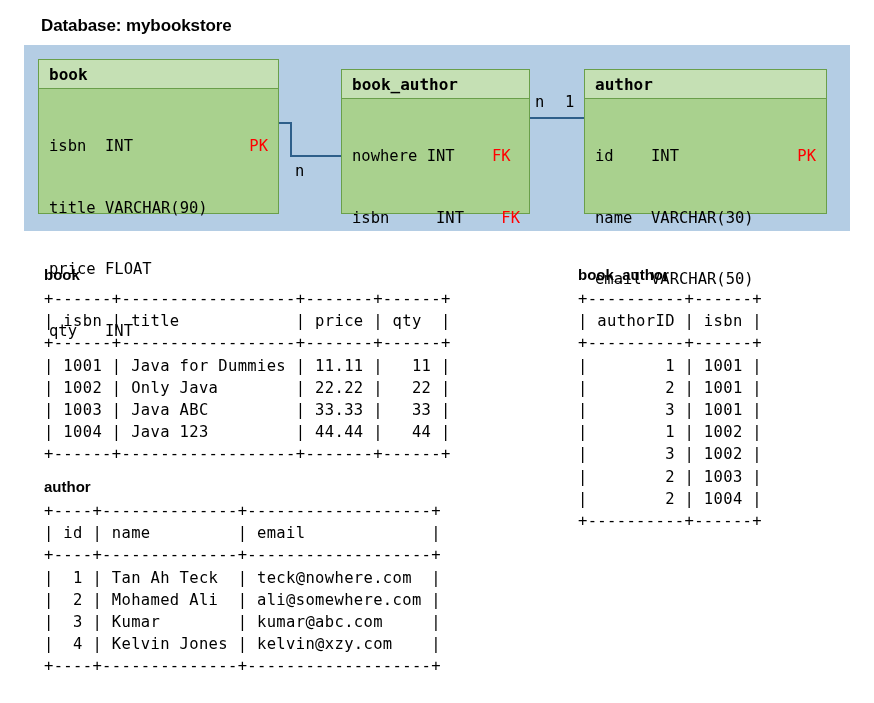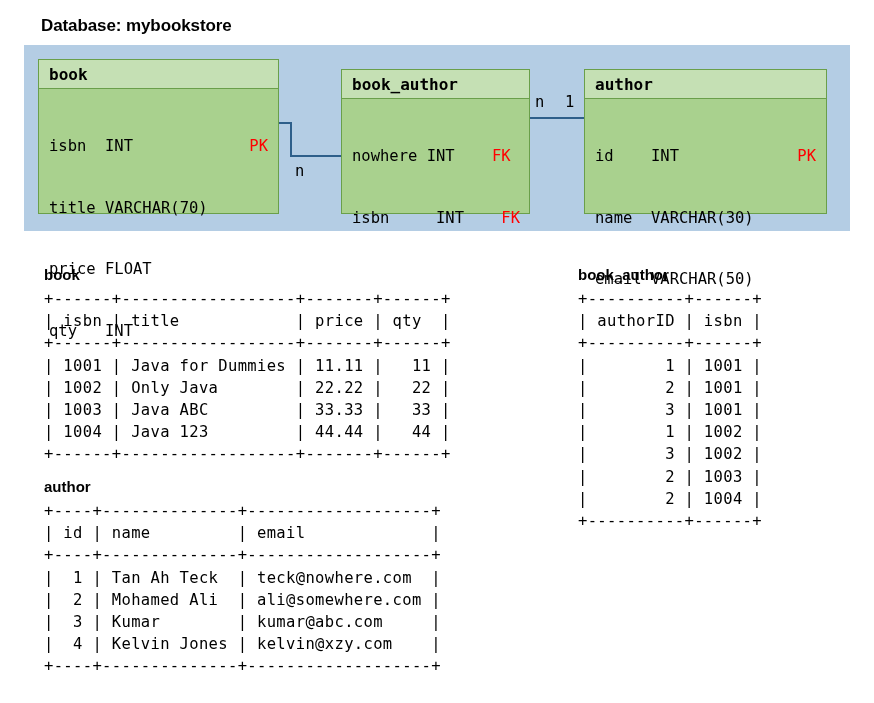--- a/index.html
+++ b/index.html
@@ -99,21 +99,21 @@
   <div class="card-label" style="left:271px;top:117px;">n</div>
 
   <div class="conn" style="left:506px;top:72px;width:54px;height:2px;"></div>
   <div class="card-label" style="left:511px;top:48px;">n</div>
   <div class="card-label" style="left:541px;top:48px;">1</div>
 
   <div class="entity" id="entity-book">
     <div class="entity-header">book</div>
     <div class="entity-body">
       <div class="attr-row"><span>isbn  INT</span><span class="key-tag-right">PK</span></div>
-      <div class="attr-row"><span>title VARCHAR(70)</span></div>
+      <div class="attr-row"><span>title VARCHAR(90)</span></div>
       <div class="attr-row"><span>price FLOAT</span></div>
       <div class="attr-row"><span>qty   INT</span></div>
     </div>
   </div>
 
   <div class="entity" id="entity-book-author">
     <div class="entity-header">book_author</div>
     <div class="entity-body">
       <div class="attr-row"><span>nowhere INT </span><span class="key-tag">FK</span></div>
       <div class="attr-row"><span>isbn     INT </span><span class="key-tag">FK</span></div>

